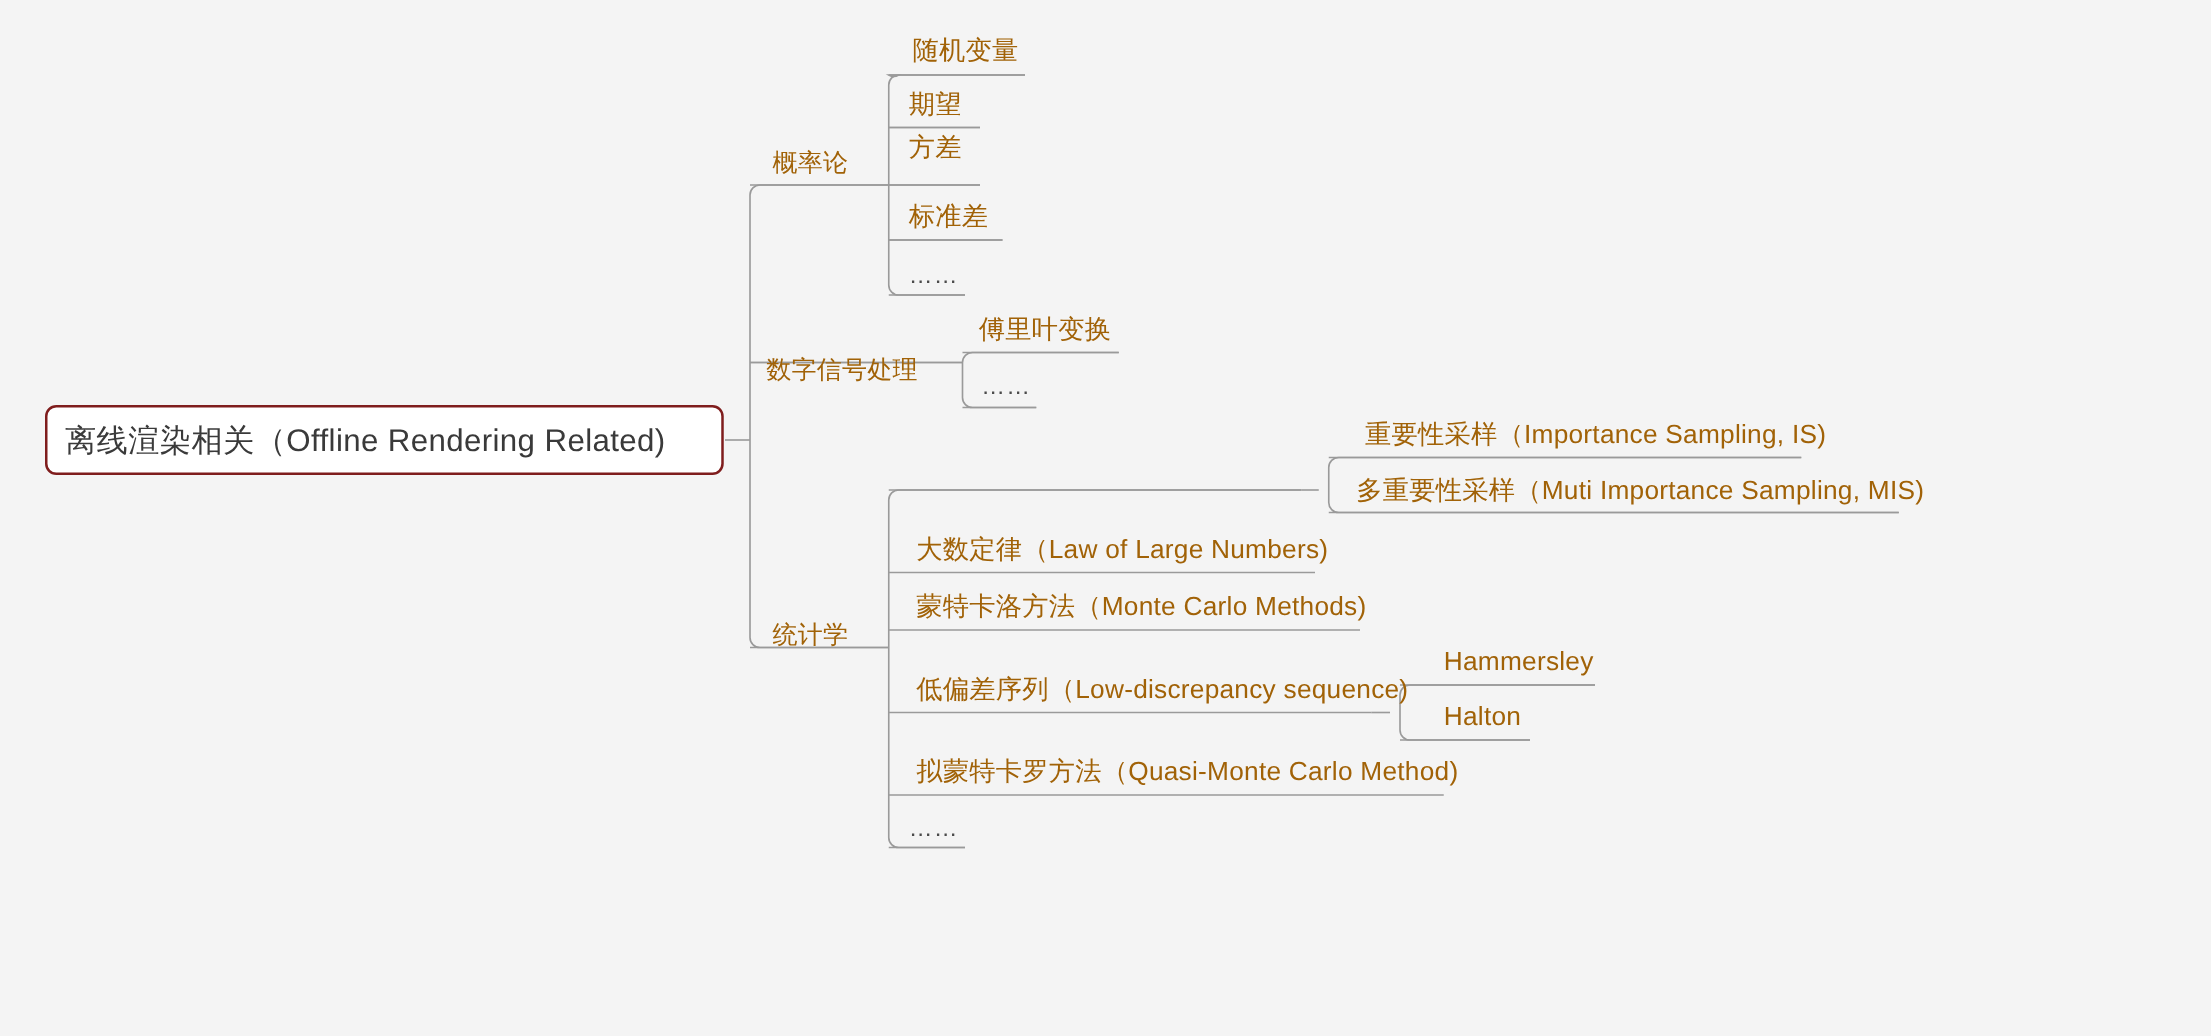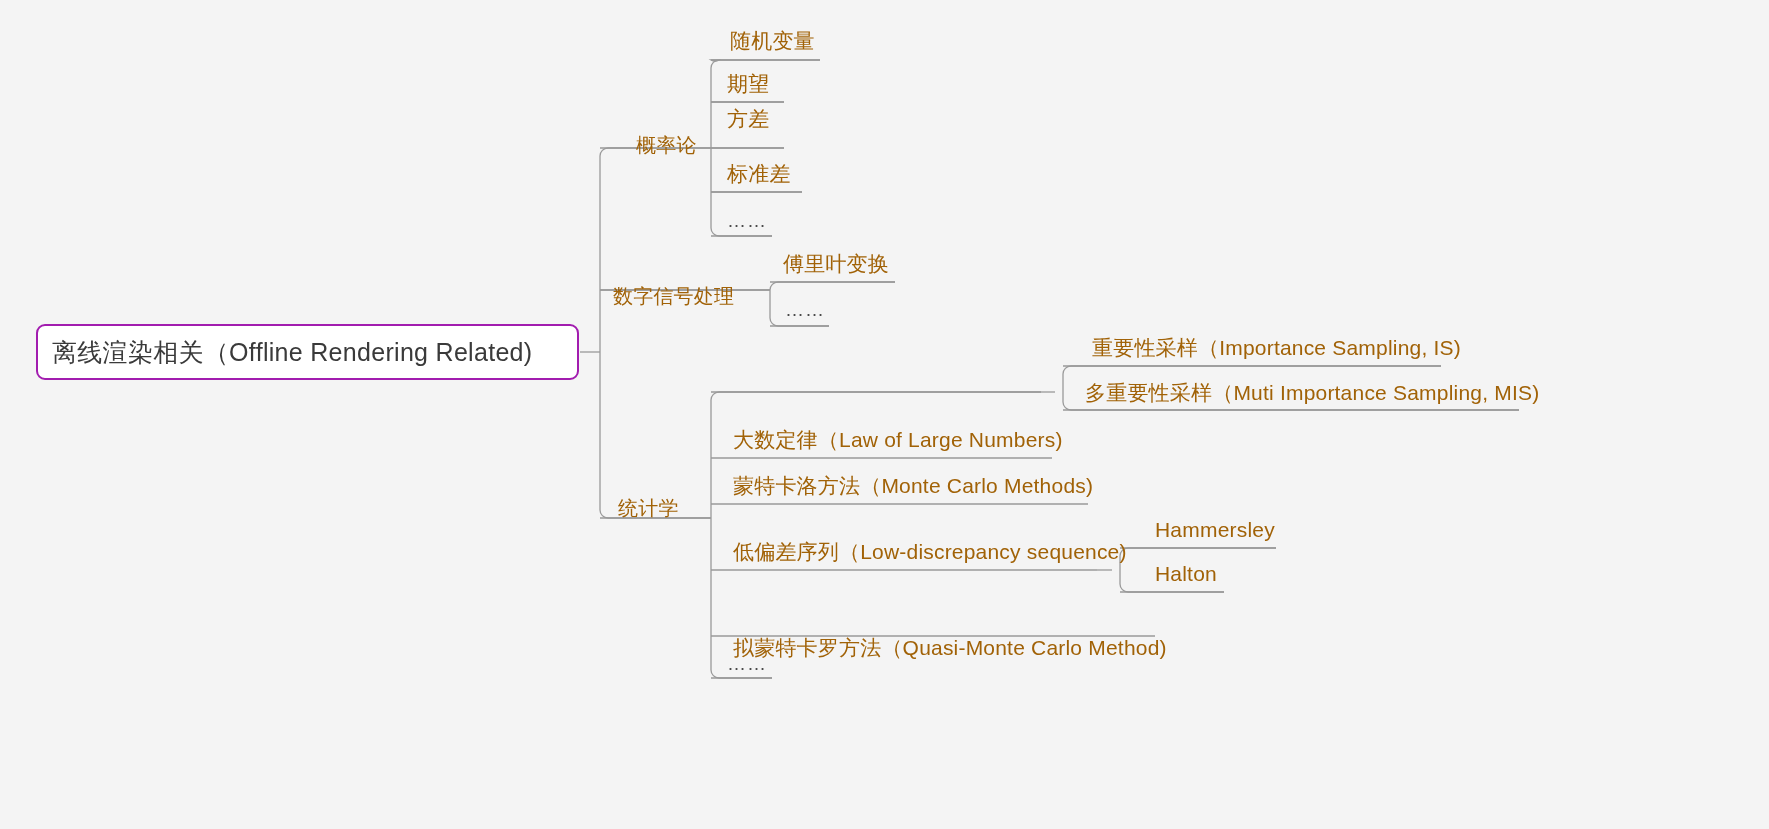--- a/index.html
+++ b/index.html
@@ -45,21 +45,21 @@
     color: #4a4a4a;
   }
   .root-node {
     position: absolute;
     left: 36px;
     top: 324px;
     width: 543px;
     height: 56px;
     box-sizing: border-box;
     background: #ffffff;
-    border: 2px solid #a21caf;
+    border: 2px solid #7f1d1d;
     border-radius: 9px;
     display: flex;
     align-items: center;
     padding-left: 14px;
     font-size: 25px;
     color: #3a3a3a;
     letter-spacing: 0.3px;
   }
 </style>
 </head>
@@ -112,21 +112,21 @@
 
       <path d="M 1097 570 H 1112"></path>
       <path d="M 1276 548 H 1128 A 8 8 0 0 0 1120 556 V 584 A 8 8 0 0 0 1128 592 H 1224"></path>
       <path d="M 1120 548 H 1276"></path>
       <path d="M 1120 592 H 1224"></path>
     </g>
   </svg>
 
   <div class="root-node">离线渲染相关（Offline Rendering Related)</div>
 
-  <div class="node-label lvl1" style="left:618px; top:135px;margin-left:18px;">概率论</div>
+  <div class="node-label lvl1" style="left:618px; top:121px;">概率论</div>
 
   <div class="node-label lvl1" style="left:613px; top:286px;text-align:center;">数字信号处理</div>
 
   <div class="node-label lvl1" style="left:618px; top:498px;">统计学</div>
 
   <div class="node-label lvl2" style="left:730px; top:30px;">随机变量</div>
 
   <div class="node-label lvl2" style="left:727px; top:73px;">期望</div>
 
   <div class="node-label lvl2" style="left:727px; top:108px;text-align:right;">方差</div>
@@ -139,21 +139,21 @@
 
   <div class="node-label lvl2 dots" style="left:785px; top:300px;">……</div>
 
 
   <div class="node-label lvl2" style="left:733px; top:429px;">大数定律（Law of Large Numbers)</div>
 
   <div class="node-label lvl2" style="left:733px; top:475px;">蒙特卡洛方法（Monte Carlo Methods)</div>
 
   <div class="node-label lvl2" style="left:733px; top:541px;">低偏差序列（Low-discrepancy sequence)</div>
 
-  <div class="node-label lvl2" style="left:733px; top:637px;">拟蒙特卡罗方法（Quasi-Monte Carlo Method)</div>
+  <div class="node-label lvl2" style="left:733px; top:607px;">拟蒙特卡罗方法（Quasi-Monte Carlo Method)</div>
 
   <div class="node-label lvl2 dots" style="left:727px; top:654px;">……</div>
 
   <div class="node-label lvl3" style="left:1092px; top:337px;">重要性采样（Importance Sampling, IS)</div>
 
   <div class="node-label lvl3" style="left:1085px; top:382px;">多重要性采样（Muti Importance Sampling, MIS)</div>
 
   <div class="node-label lvl3" style="left:1155px; top:519px;">Hammersley</div>
 
   <div class="node-label lvl3" style="left:1155px; top:563px;">Halton</div>

